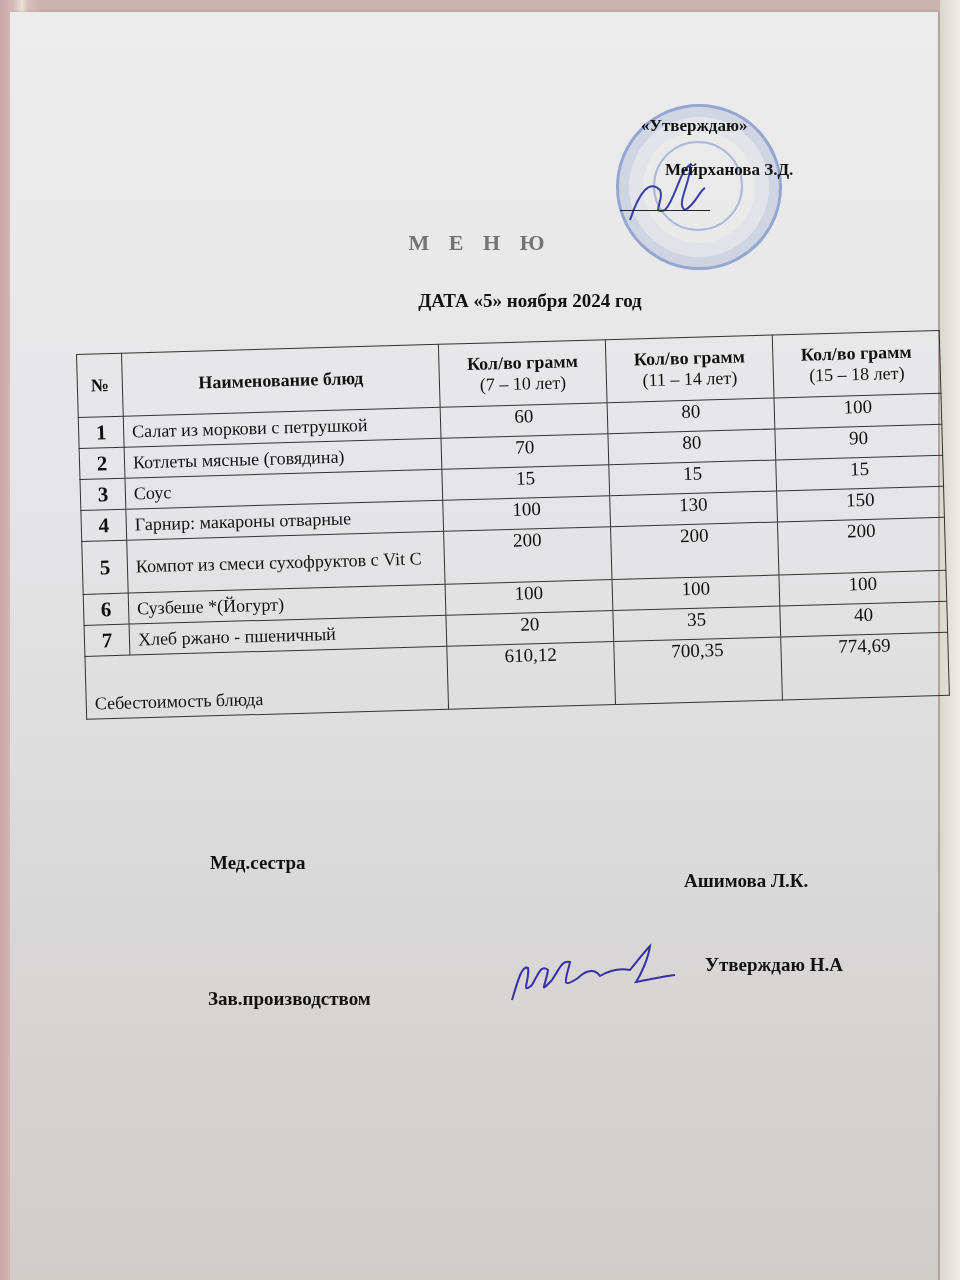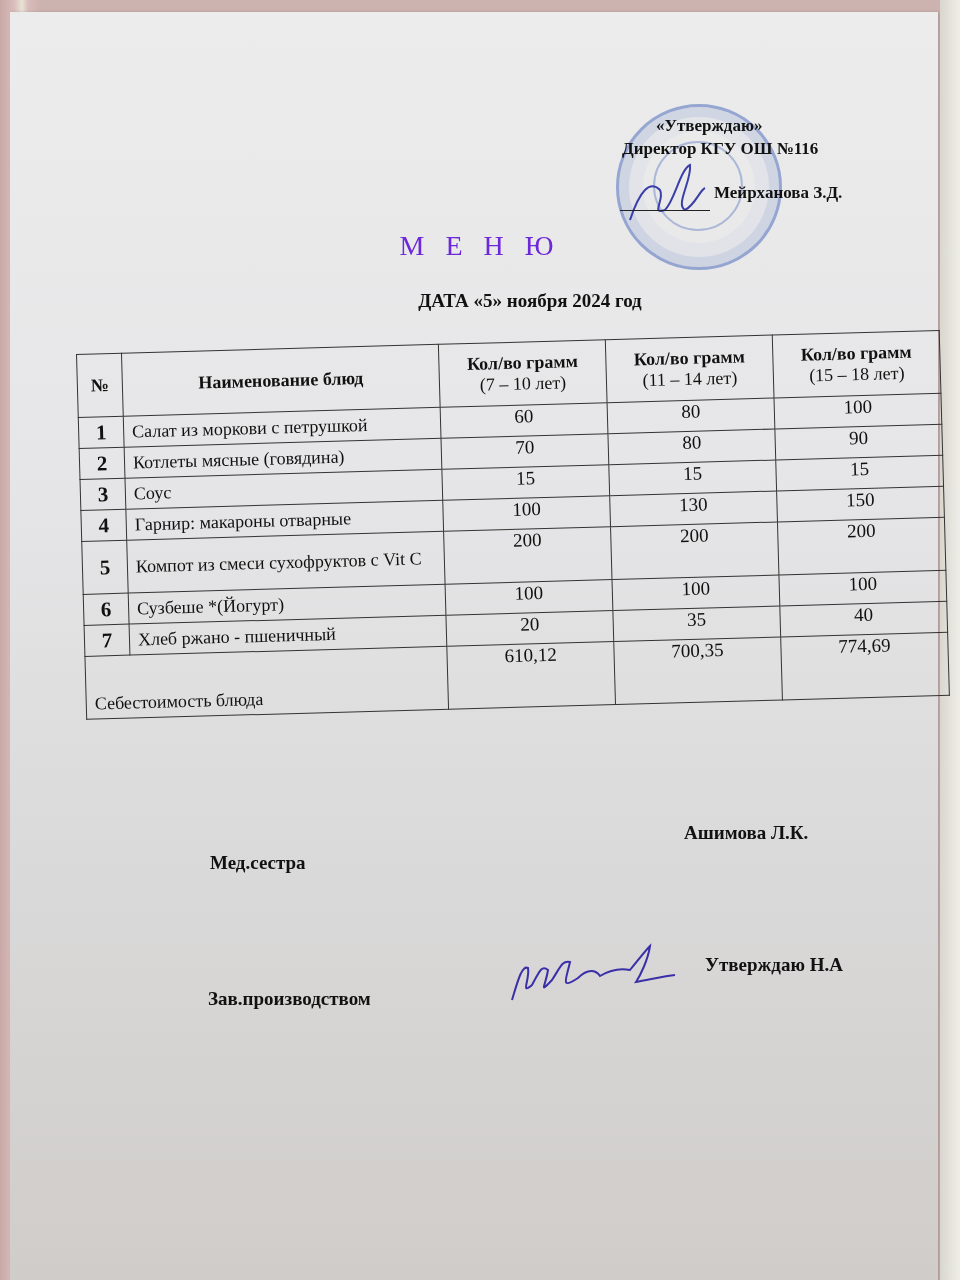--- a/index.html
+++ b/index.html
@@ -15,35 +15,35 @@
     box-shadow: 2px 0 3px rgba(0,0,0,0.15);
   }
   .rightstrip {
     position: absolute; right: 0; top: 0; width: 20px; height: 1280px;
     background: linear-gradient(90deg, #d8d6cf, #efeee8);
   }
   .approval {
     position: absolute; left: 622px; top: 114px; width: 300px;
     font-weight: bold; font-size: 17px; color: #111; line-height: 23px;
   }
-  .approval .l1 { margin-left: 34px; }
-  .approval .l3 { margin-left: 92px; margin-top: 21px; }
+  .approval .l1 { margin-left: 19px; }
+  .approval .l3 { margin-left: 43px; margin-top: 21px; }
   .stamp {
     position: absolute; left: 616px; top: 104px; width: 160px; height: 160px;
     border-radius: 50%; border: 3px solid rgba(80,110,190,0.55);
     box-shadow: inset 0 0 0 10px rgba(80,110,190,0.12), inset 0 0 0 24px rgba(80,110,190,0.05);
   }
   .stamp-inner {
     position: absolute; left: 34px; top: 34px; width: 86px; height: 86px;
     border-radius: 50%; border: 2px solid rgba(80,110,190,0.4);
   }
   .sig-line { position: absolute; left: 620px; top: 210px; width: 90px; height: 1px; background:#222; }
   .title {
     position: absolute; left: 0; width: 960px; top: 230px; text-align: center;
-    font-size: 28px; font-weight: normal; letter-spacing: 7px; color: #6d28d9;
+    font-size: 22px; font-weight: bold; letter-spacing: 7px; color: #737373;
   }
   .subtitle {
     position: absolute; left: 0; width: 1060px; top: 290px; text-align: center;
     font-size: 19px; font-weight: bold; color: #111;
   }
   table.menu {
     position: absolute; left: 76px; top: 354px; width: 864px;
     border-collapse: collapse; transform: rotate(-1.6deg); transform-origin: left top;
     font-size: 19px; color: #111;
   }
@@ -70,21 +70,20 @@
 <div class="stamp">
     <div class="stamp-inner"></div>
   </div>
 <svg class="scribble" style="left:620px;top:160px" width="90" height="70">
   <path d="M10 60 C20 30, 30 20, 40 30 C45 40, 30 55, 45 50 C55 40, 60 10, 70 5 C72 20, 55 45, 65 50 C75 45, 80 30, 85 28" stroke="#3a3fa8" stroke-width="2" fill="none"></path>
 </svg>
 <div class="sig-line"></div>
 
 <div class="approval">
   <div class="l1">«Утверждаю»</div>
-  <div class="l2">Директор КГУ ОШ  №116</div>
   <div class="l3">Мейрханова З.Д.</div>
 </div>
 
 <div class="title">М Е Н Ю</div>
 <div class="subtitle">ДАТА «5» ноября 2024 год</div>
 
 <table class="menu">
   <tbody>
       <tr>
     <th>№</th>
@@ -153,21 +152,21 @@
   </tr>
   <tr class="total">
     <td colspan="2" class="name" style="vertical-align:bottom;padding-bottom:4px">Себестоимость блюда</td>
     <td class="val">610,12</td>
     <td class="val">700,35</td>
     <td class="val">774,69</td>
   </tr>
 </tbody>
   </table>
 
-<div class="sig" style="left:684px;top:822px">Ашимова Л.К.</div>
+<div class="sig" style="left:684px;top:870px">Ашимова Л.К.</div>
 <div class="sig" style="left:210px;top:852px">Мед.сестра</div>
 
 <svg class="scribble" style="left:500px;top:940px" width="180" height="70">
   <path d="M12 60 C18 40, 22 25, 28 28 C30 40, 20 55, 32 45 C40 30, 42 25, 48 30 C46 45, 38 55, 52 40 C60 28, 62 20, 70 22 C66 40, 60 50, 78 38 C88 28, 96 30, 100 36 C110 30, 120 28, 130 30 C138 20, 146 10, 150 6 C148 20, 140 36, 136 42 C148 40, 165 36, 175 35" stroke="#3a2fa8" stroke-width="2" fill="none"></path>
 </svg>
 
 <div class="sig" style="left:705px;top:954px">Утверждаю Н.А</div>
 <div class="sig" style="left:208px;top:988px">Зав.производством</div>
 
 </body></html>

